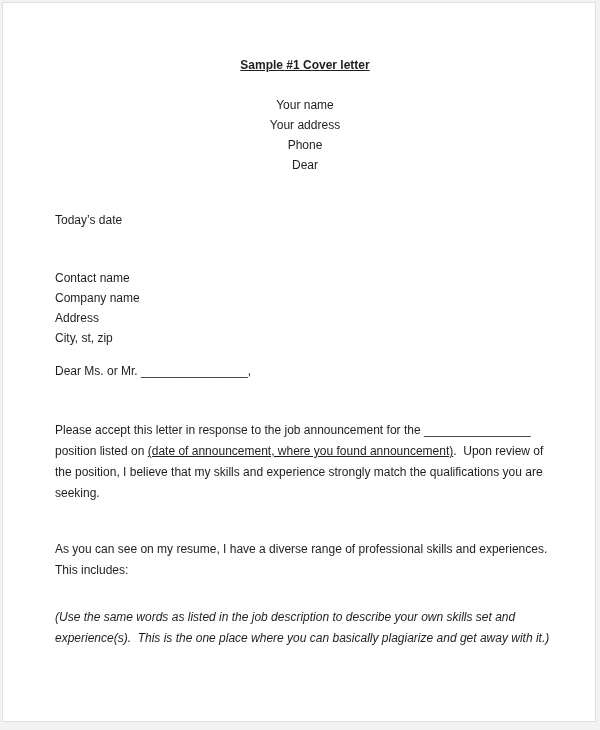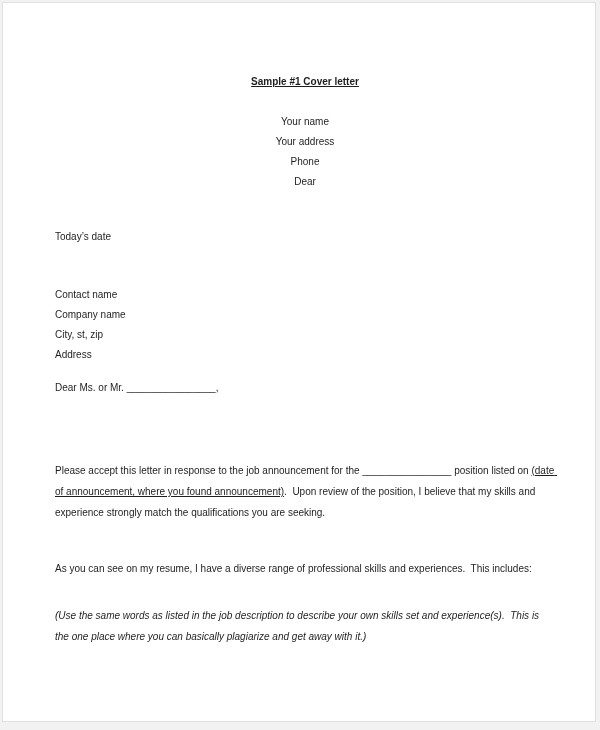--- a/index.html
+++ b/index.html
@@ -16,23 +16,23 @@
   }
   .page {
     position: absolute;
     left: 2px;
     top: 2px;
     width: 594px;
     height: 720px;
     box-sizing: border-box;
     background: #ffffff;
     border: 1px solid #e0e0e0;
-    padding: 69px 40px 0 52px;
+    padding: 52px 40px 0 52px;
     color: #1e1e1e;
-    font-size: 10px;
+    font-size: 12px;
     overflow: hidden;
   }
   .title {
     text-align: center;
     font-weight: bold;
     text-decoration: underline;
     line-height: 20px;
     margin: 0 0 20px 0;
   }
   .line { line-height: 20px; }
@@ -40,21 +40,21 @@
     text-align: center;
     margin: 0 0 35px 0;
   }
   .date-line {
     margin: 0 0 38px 0;
   }
   .recipient-block {
     margin: 0 0 13px 0;
   }
   .salutation {
-    margin: 0 0 62px 0;
+    margin: 0 0 39px 0;
   }
   .para {
     margin: 0;
     line-height: 21px;
     white-space: pre-wrap;
   }
   .para-intro   { margin-bottom: 35px; }
   .para-skills  { margin-bottom: 26px; }
   .para-note {
     font-weight: normal;
@@ -74,22 +74,22 @@
     <div class="line">Your address</div>
     <div class="line">Phone</div>
     <div class="line">Dear</div>
   </div>
 
   <div class="line date-line">Today’s date</div>
 
   <div class="recipient-block">
     <div class="line">Contact name</div>
     <div class="line">Company name</div>
+    <div class="line">Address</div>
     <div class="line">City, st, zip</div>
-    <div class="line">Address</div>
   </div>
 
   <div class="line salutation"><span>Dear Ms. or Mr. </span><span>________________</span><span>,</span></div>
 
   <p class="para para-intro"><span>Please accept this letter in response to the job announcement for the </span><span>________________</span><span> position listed on </span><span class="underlined">(date of announcement, where you found announcement)</span><span>.  Upon review of the position, I believe that my skills and experience strongly match the qualifications you are seeking.</span></p>
 
   <p class="para para-skills">As you can see on my resume, I have a diverse range of professional skills and experiences.  This includes:</p>
 
   <p class="para para-note">(Use the same words as listed in the job description to describe your own skills set and experience(s).  This is the one place where you can basically plagiarize and get away with it.)</p>
 

